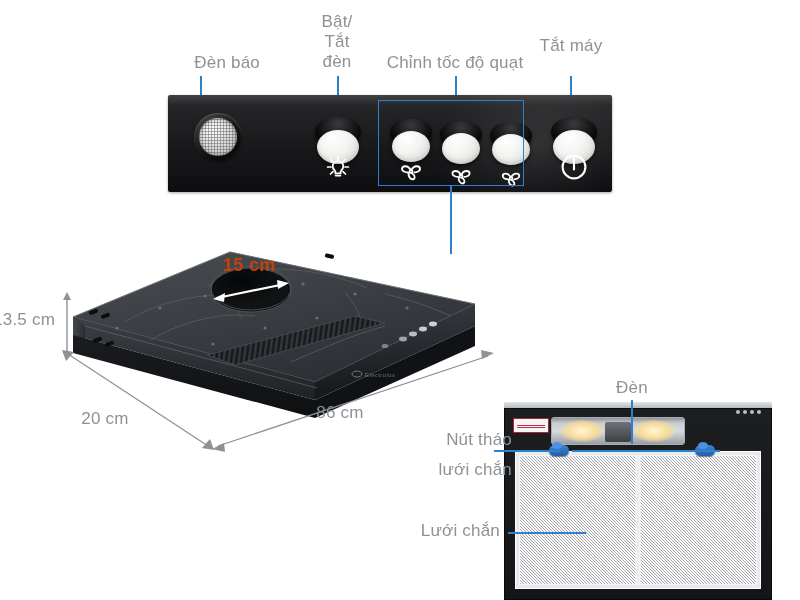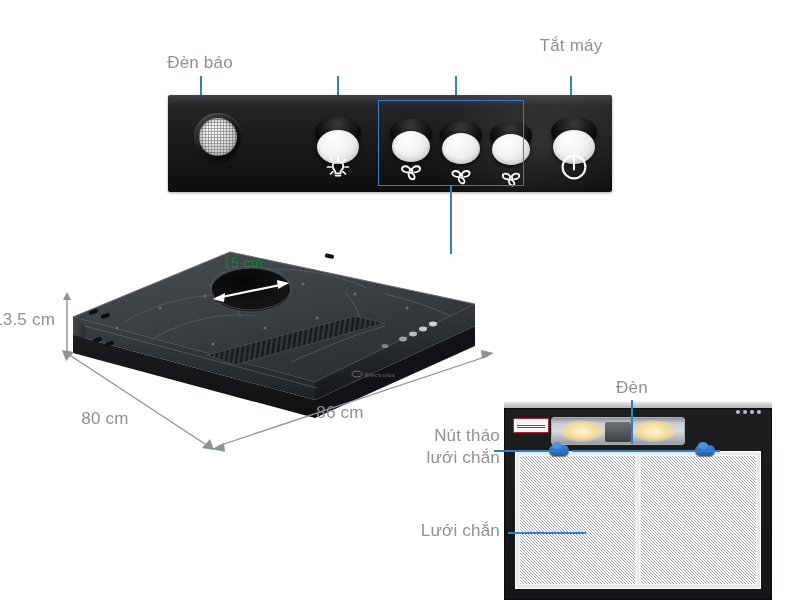--- a/index.html
+++ b/index.html
@@ -161,23 +161,27 @@
     content:"";position:absolute;left:3px;top:-3px;width:10px;height:7px;border-radius:50%;
     background:#4d92e0;
   }
   .release.r1{left:44px;} .release.r2{right:56px;}
 </style>
 </head>
 <body>
 
 <div class="stage">
 
-  <div class="abs cap center" style="left:140px;top:53px;width:120px;">Đèn báo</div>
-
-
+  <div class="abs cap center" style="left:140px;top:53px;width:120px;text-align:right;">Đèn báo</div>
+
+  <div class="abs cap center" style="left:305px;top:12px;width:64px;white-space:pre-line;">Bật/
+Tắt
+đèn</div>
+
+  <div class="abs cap center" style="left:370px;top:53px;width:170px;">Chỉnh tốc độ quạt</div>
 
   <div class="abs cap center" style="left:525px;top:36px;width:92px;">Tắt máy</div>
 
   <div class="abs lead lead-v" style="left:200px;top:76px;height:42px;"></div>
   <div class="abs lead lead-v" style="left:337px;top:76px;height:62px;"></div>
   <div class="abs lead lead-v" style="left:455px;top:76px;height:24px;"></div>
   <div class="abs lead lead-v" style="left:570px;top:76px;height:64px;"></div>
 
   <div class="abs panel">
     <div class="panel-sheen"></div>
@@ -370,39 +374,39 @@
       </g>
 
       <g stroke="#787c82" stroke-width="0.9" fill="none" opacity="0.55">
         <line x1="18" y1="95" x2="175" y2="30"></line>
         <line x1="175" y1="30" x2="420" y2="82"></line>
         <line x1="30" y1="104" x2="262" y2="166"></line>
       </g>
     </svg>
 
     
-    <div class="abs" style="left:168px;top:33px;color:#15803d;font-size:14px;letter-spacing:.3px;">15 cm</div>
+    <div class="abs" style="left:168px;top:33px;color:#c2410c;font-size:18px;letter-spacing:.3px;font-weight:bold;">15 cm</div>
   </div>
 
   <div class="abs">
     <svg style="position:absolute;left:60px;top:292px;" width="14" height="68">
       <line x1="7" y1="6" x2="7" y2="62" stroke="#8d9297" stroke-width="1.4"></line>
       <polygon points="7,0 11,8 3,8" fill="#8d9297"></polygon>
       <polygon points="7,68 11,60 3,60" fill="#8d9297"></polygon>
     </svg>
     <div class="abs cap right" style="left:-55px;top:310px;width:110px;">13.5 cm</div>
   </div>
 
   <div class="abs">
     <svg style="position:absolute;left:58px;top:348px;" width="160" height="105">
       <line x1="10" y1="6" x2="150" y2="98" stroke="#8d9297" stroke-width="1.3"></line>
       <polygon points="4,2 16,4 8,13" fill="#8d9297"></polygon>
       <polygon points="156,102 144,100 152,91" fill="#8d9297"></polygon>
     </svg>
-    <div class="abs cap center" style="left:55px;top:409px;width:100px;">80 cm</div>
+    <div class="abs cap center" style="left:55px;top:409px;width:100px;">20 cm</div>
   </div>
 
   <div class="abs">
     <svg style="position:absolute;left:210px;top:348px;" width="290" height="105">
       <line x1="8" y1="98" x2="278" y2="8" stroke="#8d9297" stroke-width="1.3"></line>
       <polygon points="2,101 14,95 15,104" fill="#8d9297"></polygon>
       <polygon points="284,5 272,11 271,2" fill="#8d9297"></polygon>
     </svg>
     <div class="abs cap center" style="left:290px;top:403px;width:100px;">86 cm</div>
   </div>
@@ -431,21 +435,21 @@
       </div>
 
       <div class="release r1"></div>
       <div class="release r2"></div>
     </div>
   </div>
 
   <div class="abs cap center" style="left:592px;top:378px;width:80px;">Đèn</div>
   <div class="abs lead lead-v" style="left:631px;top:400px;height:44px;"></div>
 
-  <div class="abs cap right" style="left:380px;top:425px;width:120px;white-space:pre-line;line-height:22px;">Nút tháo
+  <div class="abs cap right" style="left:392px;top:425px;width:120px;white-space:pre-line;line-height:30px;">Nút tháo
 lưới chắn</div>
   <div class="abs lead lead-h" style="left:494px;top:450px;width:66px;"></div>
   <div class="abs lead lead-h" style="left:572px;top:450px;width:148px;"></div>
 
   <div class="abs cap right" style="left:380px;top:521px;width:120px;">Lưới chắn</div>
   <div class="abs lead lead-h" style="left:508px;top:532px;width:78px;"></div>
 
 </div>
 
 </body></html>

